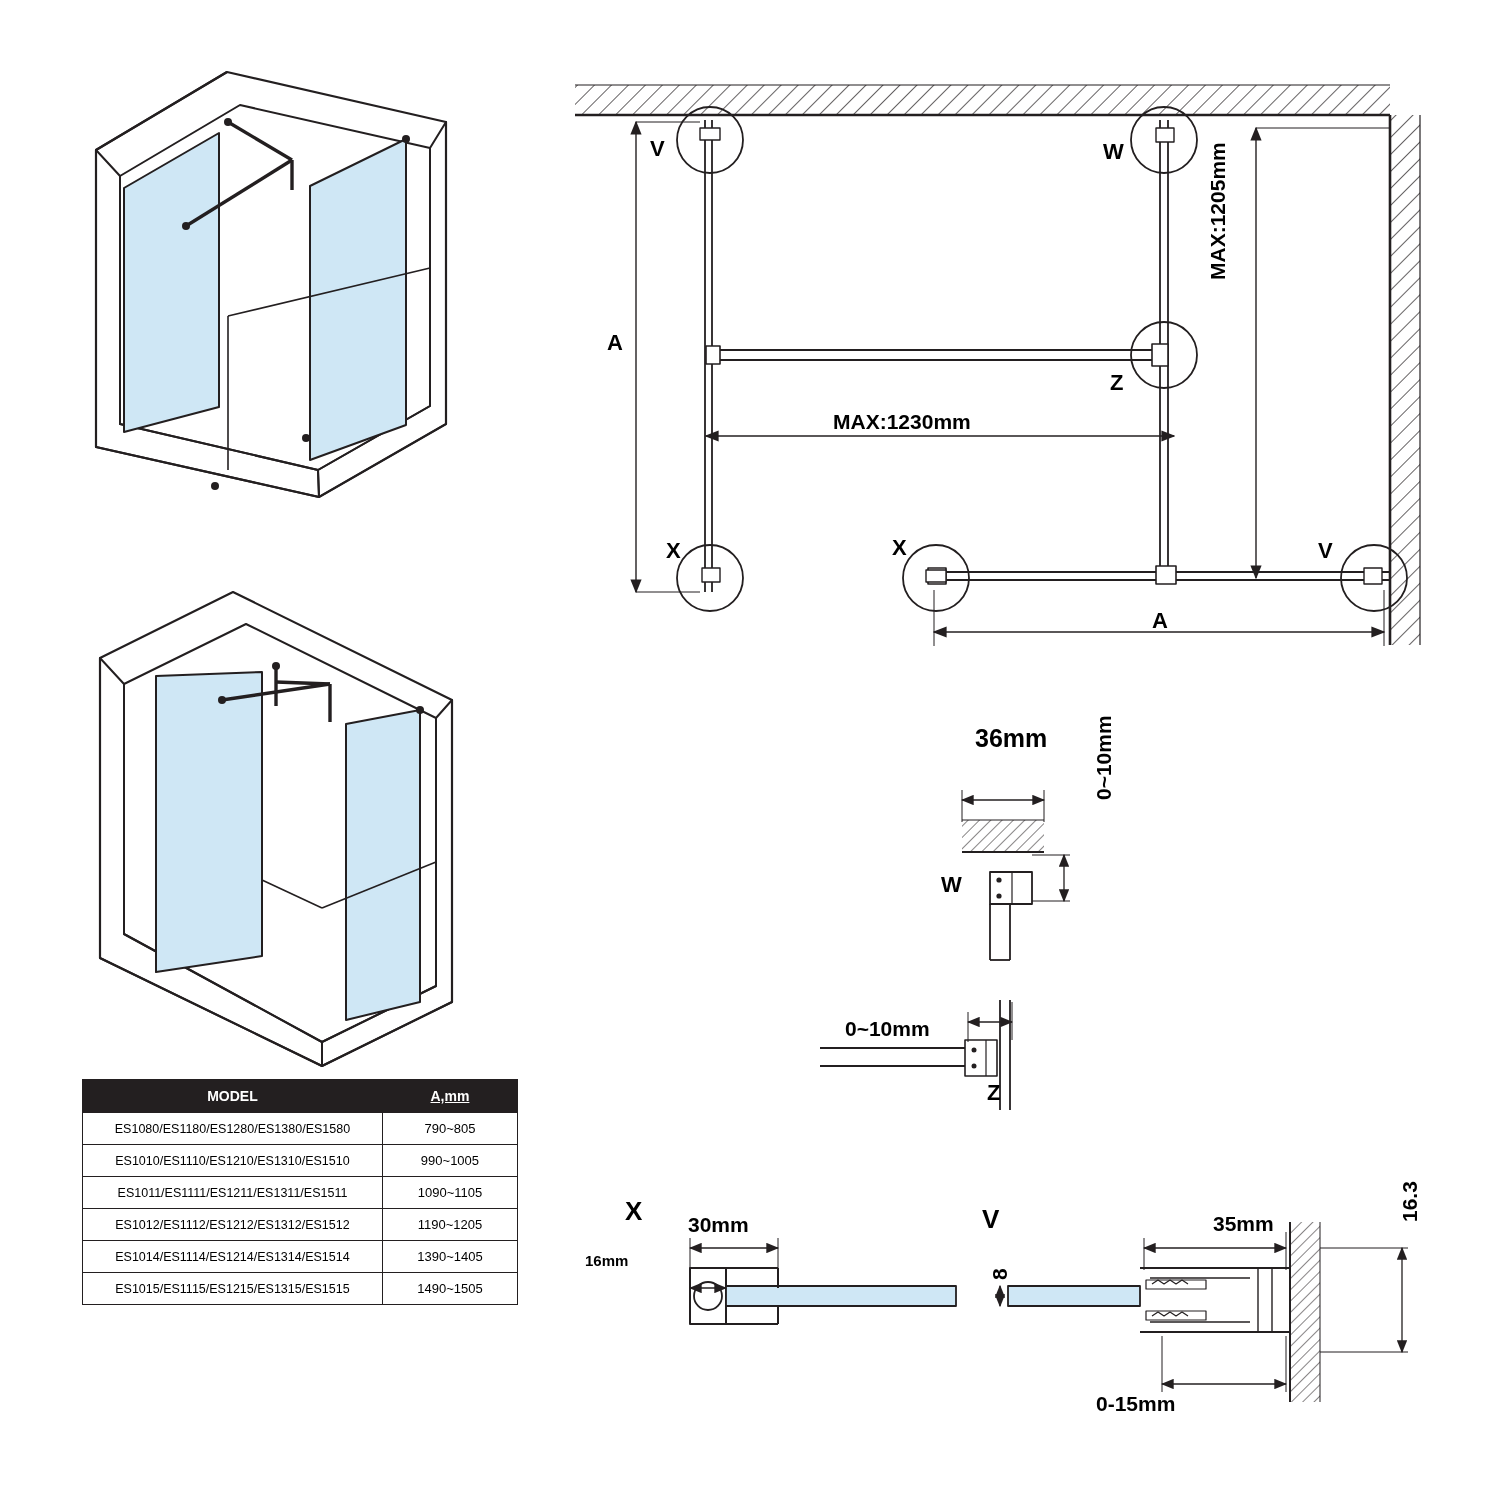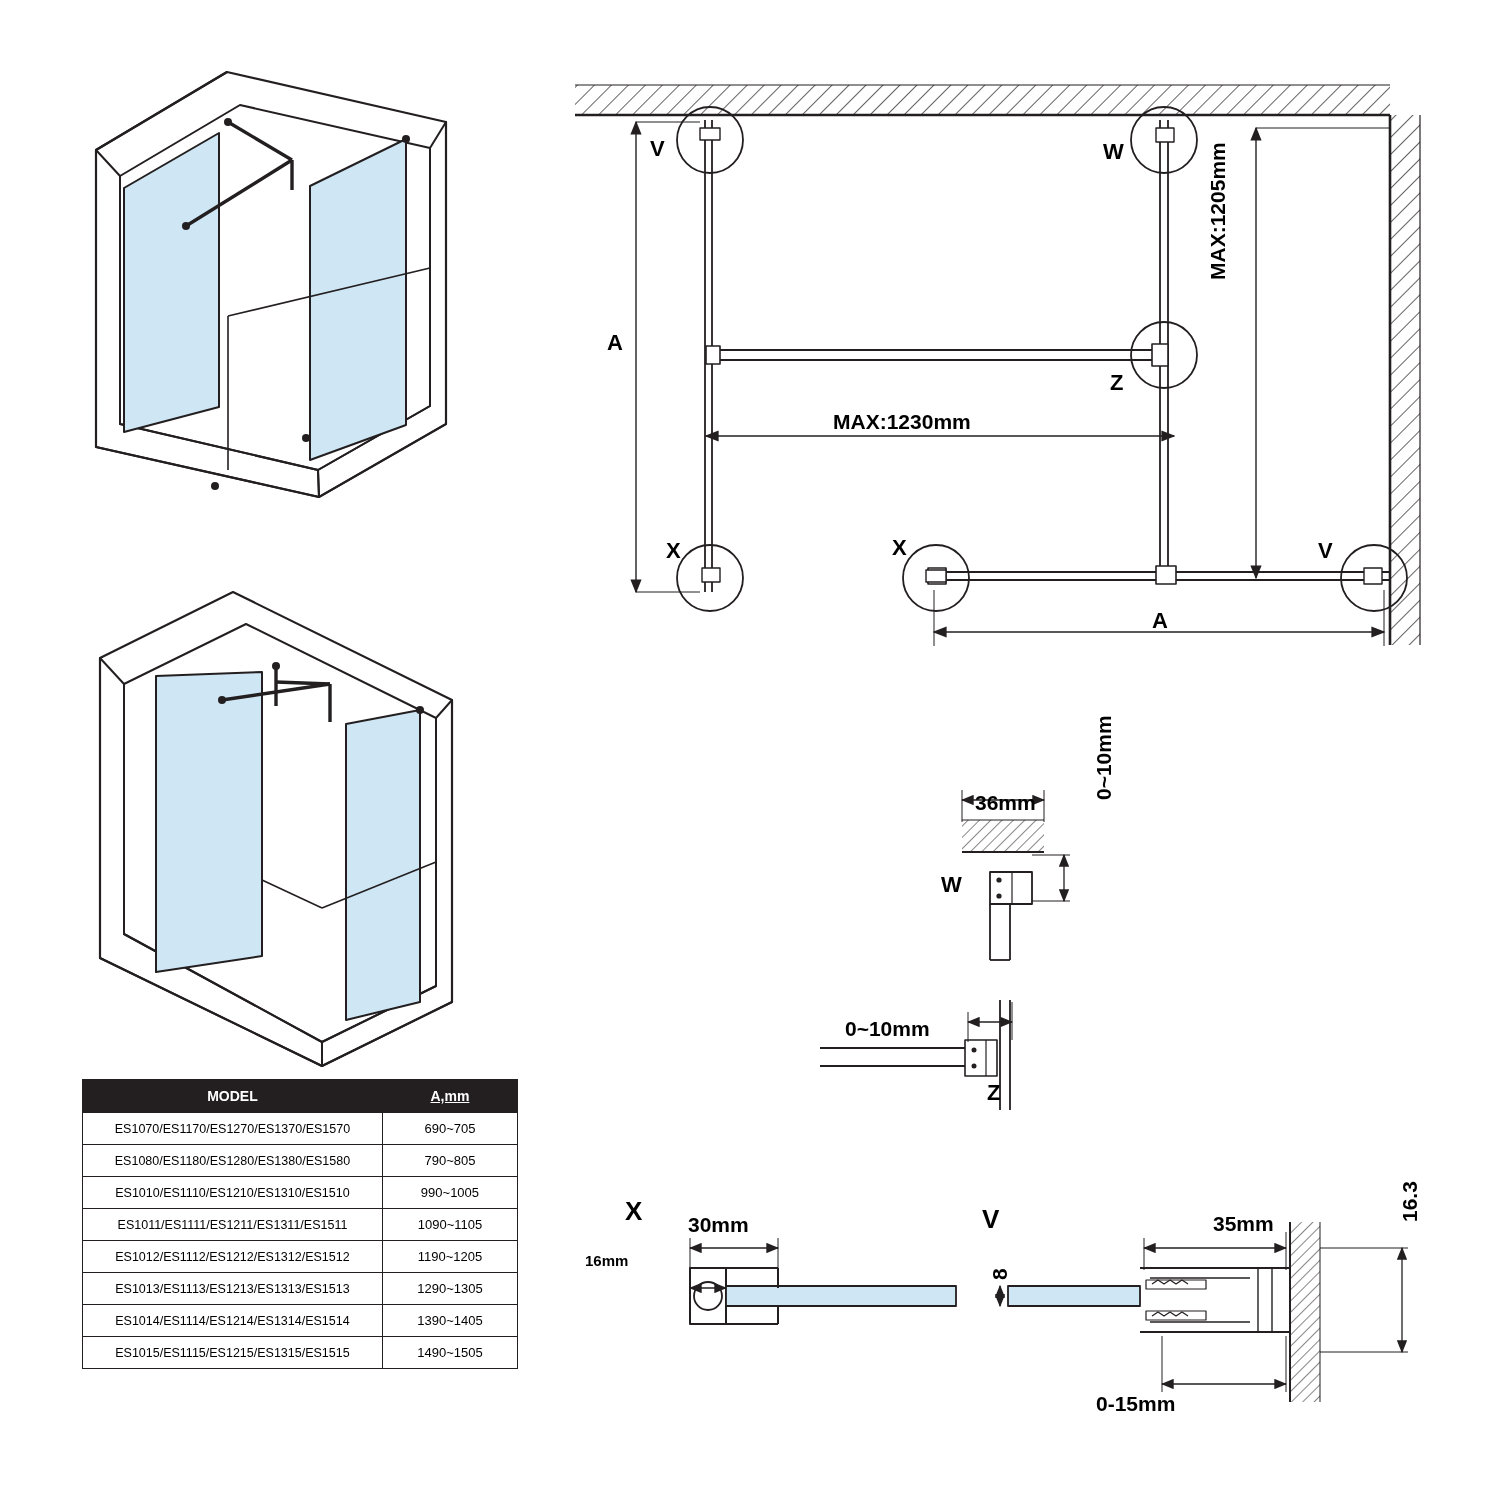--- a/index.html
+++ b/index.html
@@ -276,21 +276,21 @@
 <div class="lbl lbl-b" style="left:666px;top:538px;font-size:22px;">X</div>
 <div class="lbl lbl-b" style="left:892px;top:535px;font-size:22px;">X</div>
 <div class="lbl lbl-b" style="left:1318px;top:538px;font-size:22px;">V</div>
 
 <div class="lbl lbl-b" style="left:607px;top:330px;font-size:22px;">A</div>
 <div class="lbl lbl-b" style="left:1152px;top:608px;font-size:22px;">A</div>
 <div class="lbl lbl-b" style="left:833px;top:410px;font-size:21px;">MAX:1230mm</div>
 <div class="lbl lbl-b" style="left:1206px;top:280px;font-size:21px;transform:rotate(-90deg);transform-origin:left top;"><span>MAX:1205mm</span></div>
 
 <div class="lbl lbl-b" style="left:941px;top:872px;font-size:22px;">W</div>
-<div class="lbl lbl-b" style="left:975px;top:791px;font-size:21px;">36mm</div>
+<div class="lbl lbl-b" style="left:975px;top:724px;font-size:25px;">36mm</div>
 <div class="lbl lbl-b" style="left:1092px;top:800px;font-size:21px;transform:rotate(-90deg);transform-origin:left top;"><span>0~10mm</span></div>
 
 <div class="lbl lbl-b" style="left:987px;top:1080px;font-size:22px;">Z</div>
 <div class="lbl lbl-b" style="left:845px;top:1017px;font-size:21px;">0~10mm</div>
 
 <div class="lbl lbl-b" style="left:625px;top:1196px;font-size:26px;">X</div>
 <div class="lbl lbl-b" style="left:688px;top:1213px;font-size:21px;">30mm</div>
 <div class="lbl lbl-b" style="left:585px;top:1252px;font-size:15px;">16mm</div>
 
 <div class="lbl lbl-b" style="left:982px;top:1204px;font-size:26px;">V</div>
@@ -301,44 +301,36 @@
 
 <table class="model-table">
   <thead>
     <tr>
       <th class="col-model">MODEL</th>
       <th class="col-a">A,mm</th>
     </tr>
   </thead>
   <tbody>
     <tr>
-      <td class="col-model">ES1070/ES1170/ES1270/ES1370/ES1570</td>
-      <td class="col-a">690~705</td>
-    </tr>
-    <tr>
       <td class="col-model">ES1080/ES1180/ES1280/ES1380/ES1580</td>
       <td class="col-a">790~805</td>
     </tr>
     <tr>
       <td class="col-model">ES1010/ES1110/ES1210/ES1310/ES1510</td>
       <td class="col-a">990~1005</td>
     </tr>
     <tr>
       <td class="col-model">ES1011/ES1111/ES1211/ES1311/ES1511</td>
       <td class="col-a">1090~1105</td>
     </tr>
     <tr>
       <td class="col-model">ES1012/ES1112/ES1212/ES1312/ES1512</td>
       <td class="col-a">1190~1205</td>
     </tr>
     <tr>
-      <td class="col-model">ES1013/ES1113/ES1213/ES1313/ES1513</td>
-      <td class="col-a">1290~1305</td>
-    </tr>
-    <tr>
       <td class="col-model">ES1014/ES1114/ES1214/ES1314/ES1514</td>
       <td class="col-a">1390~1405</td>
     </tr>
     <tr>
       <td class="col-model">ES1015/ES1115/ES1215/ES1315/ES1515</td>
       <td class="col-a">1490~1505</td>
     </tr>
   </tbody>
 </table>
 

